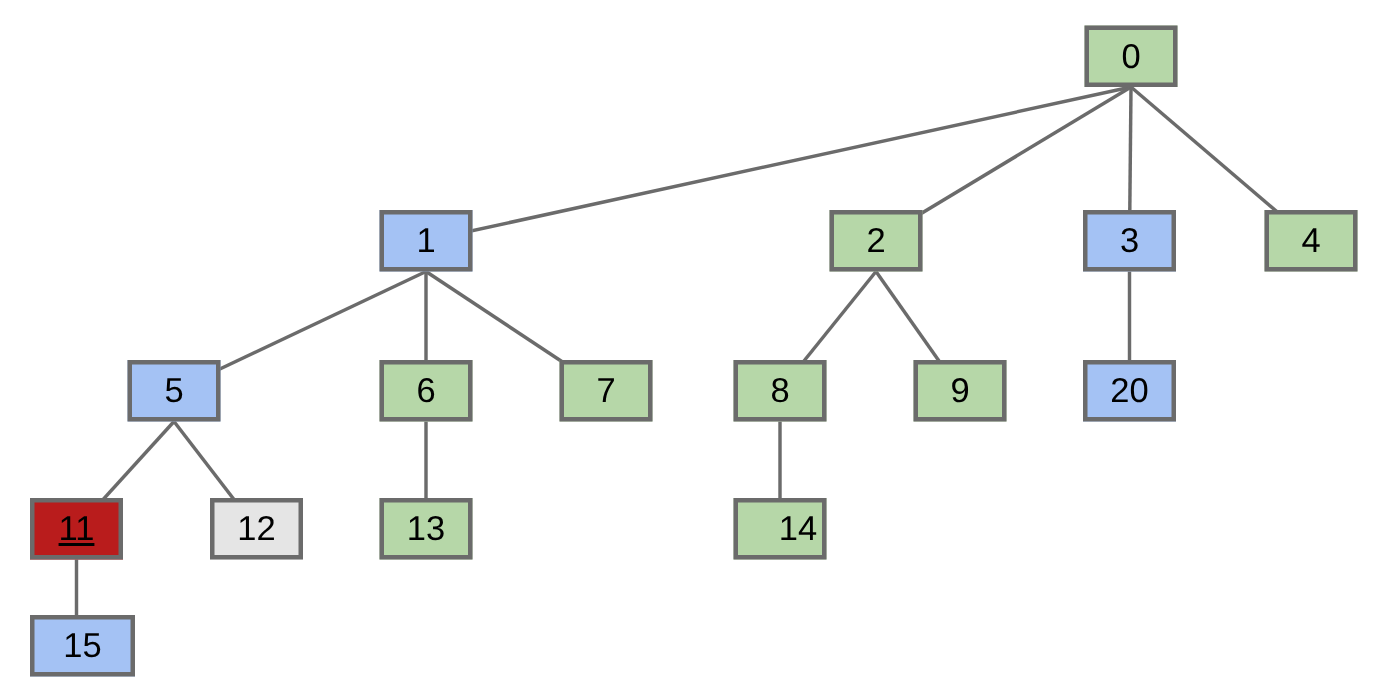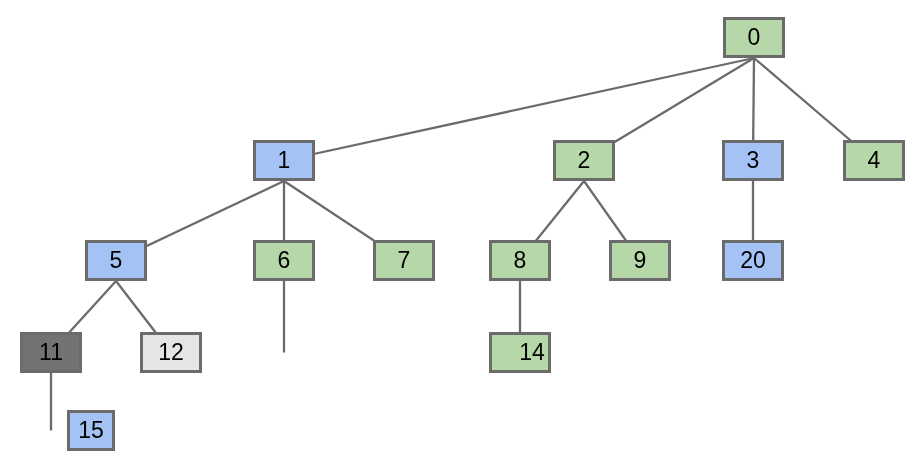--- a/index.html
+++ b/index.html
@@ -89,26 +89,29 @@
       </div>
       <div class="tree-node" style="left: 489px; top: 240px; width: 62px; height: 41px; background: rgb(182, 215, 168); border-color: rgb(107, 107, 107); color: rgb(0, 0, 0);">
         <span>8</span>
       </div>
       <div class="tree-node" style="left: 609px; top: 240px; width: 62px; height: 41px; background: rgb(182, 215, 168); border-color: rgb(107, 107, 107); color: rgb(0, 0, 0);">
         <span>9</span>
       </div>
       <div class="tree-node" style="left: 722px; top: 240px; width: 62px; height: 41px; background: rgb(164, 194, 244); border-color: rgb(107, 107, 107); color: rgb(0, 0, 0);">
         <span>20</span>
       </div>
-      <div class="tree-node" style="left: 20px; top: 332px; width: 62px; height: 41px; background: #737373; border-color: rgb(107, 107, 107); color: rgb(0, 0, 0);">
+      <div class="tree-node" style="left: 20px; top: 332px; width: 62px; height: 41px; background: #b91c1c; border-color: rgb(107, 107, 107); color: rgb(0, 0, 0); text-decoration: underline;">
         <span>11</span>
       </div>
       <div class="tree-node" style="left: 140px; top: 332px; width: 62px; height: 41px; background: #e5e5e5; border-color: rgb(107, 107, 107); color: rgb(0, 0, 0);">
         <span>12</span>
       </div>
+      <div class="tree-node" style="left: 253px; top: 332px; width: 62px; height: 41px; background: rgb(182, 215, 168); border-color: rgb(107, 107, 107); color: rgb(0, 0, 0);">
+        <span>13</span>
+      </div>
       <div class="tree-node" style="left: 489px; top: 332px; width: 62px; height: 41px; background: rgb(182, 215, 168); border-color: rgb(107, 107, 107); color: rgb(0, 0, 0); padding-left: 24px;">
         <span>14</span>
       </div>
-      <div class="tree-node" style="left: 20px; top: 410px; width: 48px; height: 41px; background: rgb(164, 194, 244); border-color: rgb(107, 107, 107); color: rgb(0, 0, 0); margin-left: 47px;">
+      <div class="tree-node" style="left: 20px; top: 410px; width: 70px; height: 41px; background: rgb(164, 194, 244); border-color: rgb(107, 107, 107); color: rgb(0, 0, 0);">
         <span>15</span>
       </div>
     </div>
 </div>
 
 </body></html>

